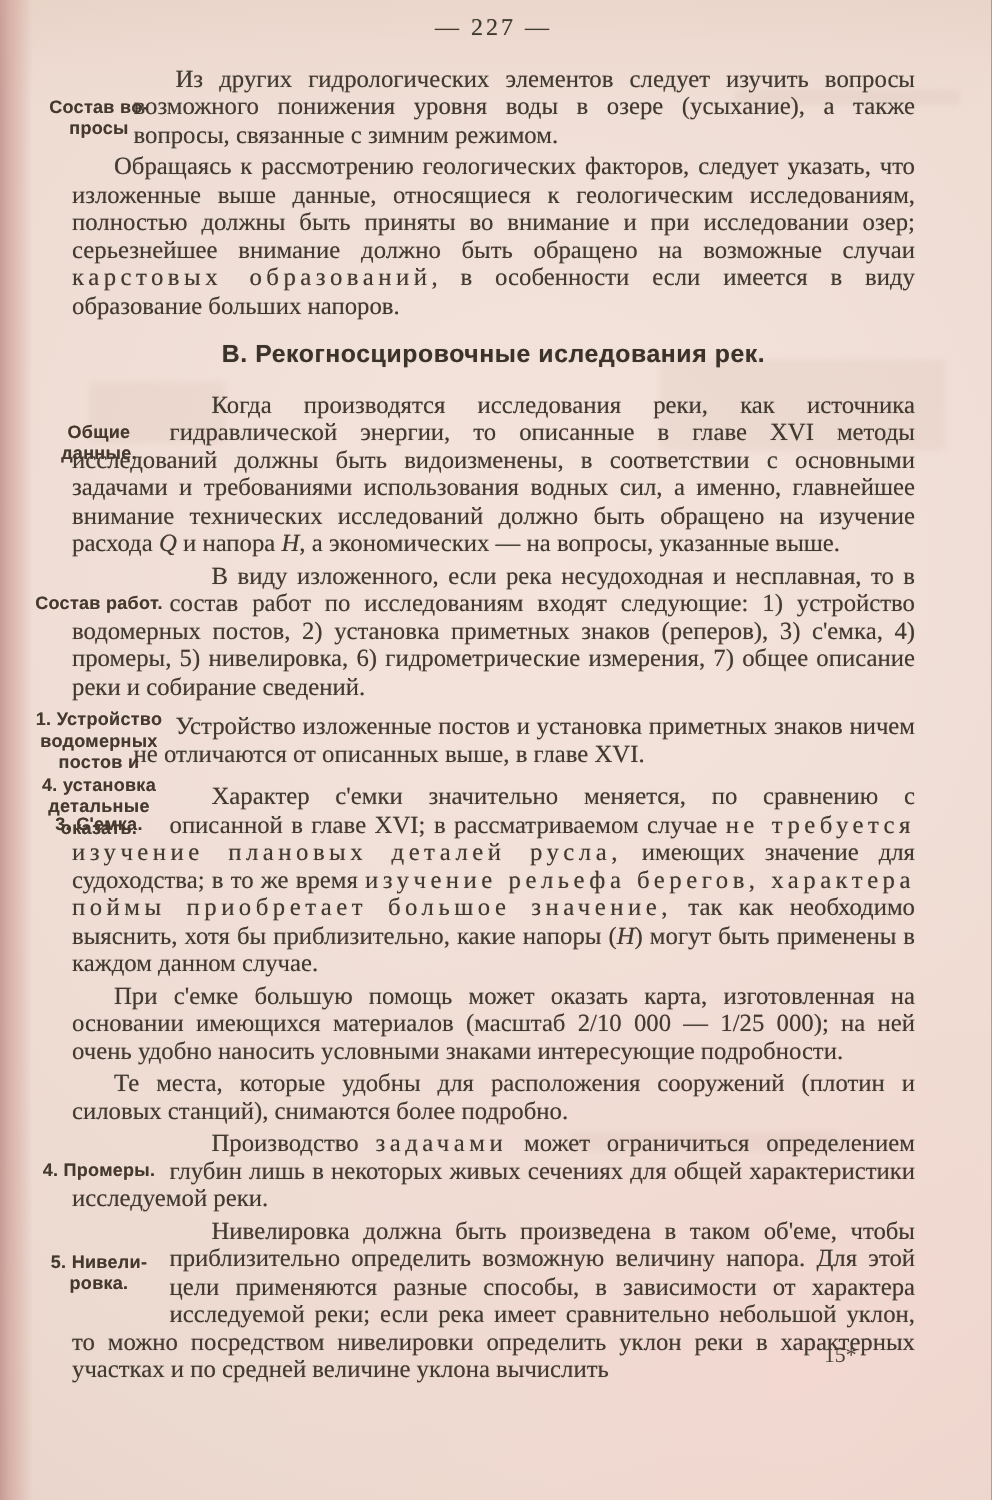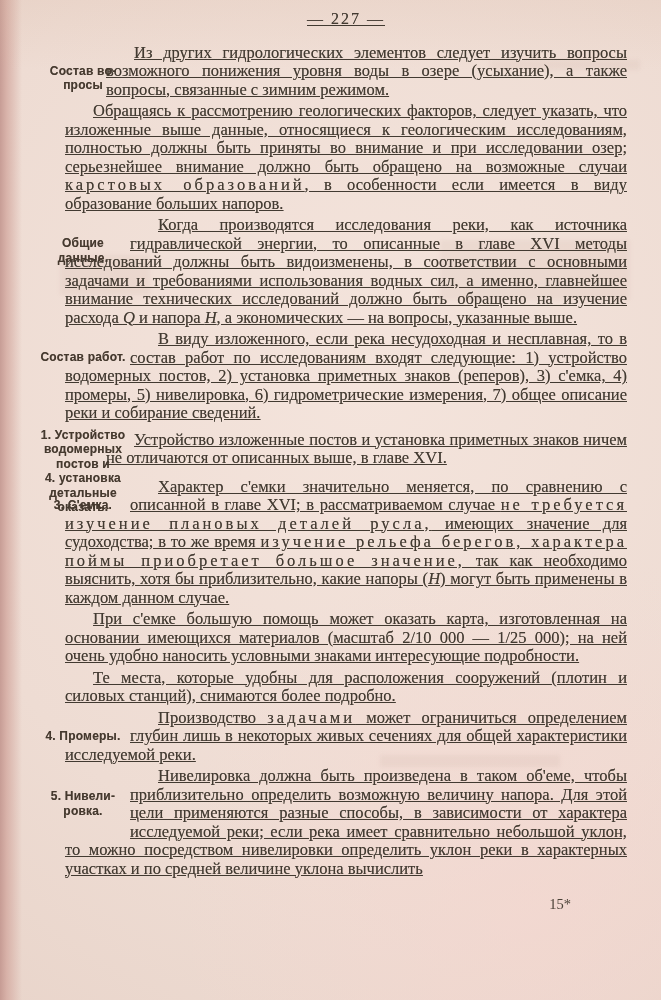--- a/index.html
+++ b/index.html
@@ -10,23 +10,23 @@
       radial-gradient(120% 90% at 55% 38%, #f4e4dc 0%, #eedcd3 55%, #e6d1c6 100%);
     font-family:"Liberation Serif", serif;
     color:#423a31;
   }
   .gutter{position:absolute;left:0;top:0;bottom:0;width:22px;
     background:linear-gradient(to right,#bd8d86 0%,#d3a89f 30%,rgba(238,220,211,0) 100%);
     opacity:.8;pointer-events:none;}
   .tint-top{position:absolute;left:0;top:0;right:0;height:70px;
     background:linear-gradient(to bottom,rgba(214,180,160,.18),rgba(214,180,160,0));pointer-events:none;}
   .ghost{position:absolute;background:rgba(150,120,100,.07);filter:blur(2px);border-radius:2px;pointer-events:none;}
-  .content{position:absolute;left:65px;top:0;width:562px;
+  .content{position:absolute;left:48px;top:0;width:562px;
     font-size:16.5px;line-height:18.5px;
-    text-shadow:0 0 .5px rgba(66,58,49,.55);text-decoration:underline;}
+    text-shadow:0 0 .5px rgba(66,58,49,.55);}
   .pagenum{text-align:center;letter-spacing:2px;font-size:16px;margin:10px 0 15px;}
   .para{margin:0 0 3px;text-align:justify;}
   .indent{text-indent:28px;}
   .cutall{margin-left:41px;}
   .block{position:relative;}
   .cut{float:left;width:65px;}
   .c2{height:37px;}
   .c3{height:56px;}
   .note{position:absolute;left:-27px;width:90px;text-align:center;
     font-family:"Liberation Sans",sans-serif;font-weight:700;
@@ -62,20 +62,21 @@
     <div class="block">
       <div class="note" style="top:20px;">
         <span class="nl">Состав во-</span>
         <span class="nl">просы</span>
       </div>
       <p class="para cutall indent"><span>Из других гидрологических элементов следует изучить вопросы возможного понижения уровня воды в озере (усыхание), а также вопросы, связанные с зимним режимом.</span></p>
     </div>
 
     <p class="para indent"><span>Обращаясь к рассмотрению геологических факторов, следует указать, что изложенные выше данные, относящиеся к геологическим исследованиям, полностью должны быть приняты во внимание и при исследовании озер; серьезнейшее внимание должно быть обращено на возможные случаи </span><span class="sp">карстовых образований</span><span>, в особенности если имеется в виду образование больших напоров.</span></p>
 
+    <h2 class="heading">В. Рекогносцировочные иследования рек.</h2>
 
     <div class="block">
       <div class="note" style="top:20px;">
         <span class="nl">Общие данные.</span>
       </div>
       <p class="para indent"><span class="cut c2"></span><span>Когда производятся исследования реки, как источника гидравлической энергии, то описанные в главе XVI методы исследований должны быть видоизменены, в соответствии с основными задачами и требованиями использования водных сил, а именно, главнейшее внимание технических исследований должно быть обращено на изучение расхода </span><span class="it">Q</span><span> и напора </span><span class="it">H</span><span>, а экономических — на вопросы, указанные выше.</span></p>
     </div>
 
     <div class="block">
       <div class="note" style="top:20px;">

